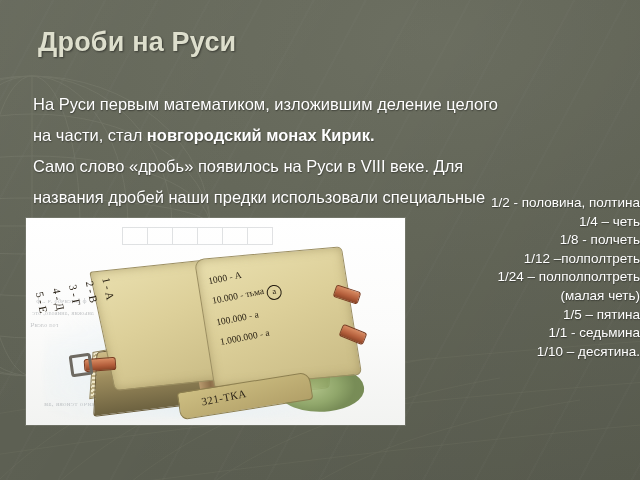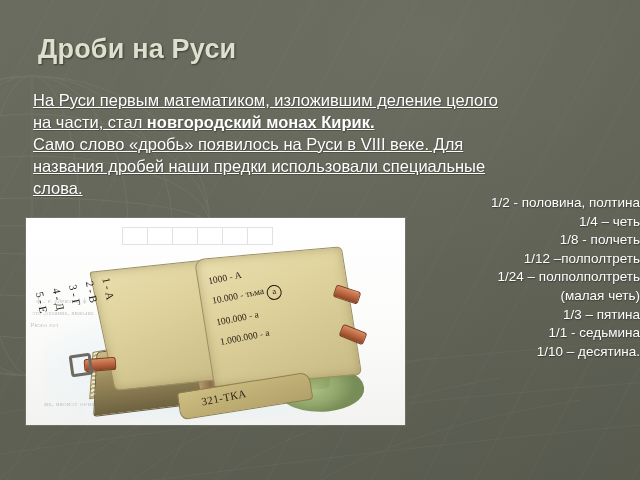--- a/index.html
+++ b/index.html
@@ -64,40 +64,39 @@
     height: 200px;
     opacity: 0.40;
     pointer-events: none;
   }
   .grid-lower svg { display:block; width:100%; height:100%; }
 
   
   .title {
     position: absolute;
     left: 38px;
-    top: 34px;
+    top: 27px;
     font-size: 27px;
     font-weight: bold;
     color: #dedfcd;
     letter-spacing: 0.2px;
     text-shadow: 1px 1px 2px rgba(0,0,0,0.45);
     white-space: nowrap;
   }
 
   
   .body-text {
     position: absolute;
     left: 33px;
     top: 89px;
     width: 470px;
     color: #ffffff;
     font-size: 16.5px;
-    line-height: 22px;
+    line-height: 31px;
     text-shadow: 0.5px 0.5px 1.4px rgba(0,0,0,0.42);
-    text-decoration: underline;
   }
   .body-text p { margin: 0; }
   .body-text .b { font-weight: bold; }
 
   
   .frac-list {
     position: absolute;
     left: 424px;
     top: 194px;
     width: 216px;
@@ -316,21 +315,21 @@
     <p>Само слово «дробь» появилось на Руси в VIII веке. Для названия дробей наши предки использовали специальные слова.</p>
   </div>
 
   <div class="frac-list" id="frac-list">
       <div class="row">1/2 - половина, полтина</div>
       <div class="row">1/4 – четь</div>
       <div class="row">1/8 - полчеть</div>
       <div class="row">1/12 –полполтреть</div>
       <div class="row">1/24 – полполполтреть</div>
       <div class="row">(малая четь)</div>
-      <div class="row">1/3 – пятина</div>
+      <div class="row">1/5 – пятина</div>
       <div class="row">1/1 - седьмина</div>
       <div class="row">1/10 – десятина.</div>
     </div>
 
   <div class="picture">
     <div class="pic-paper"></div>
     <div class="ghost-boxes">
       <div></div>
         <div></div>
         <div></div>

